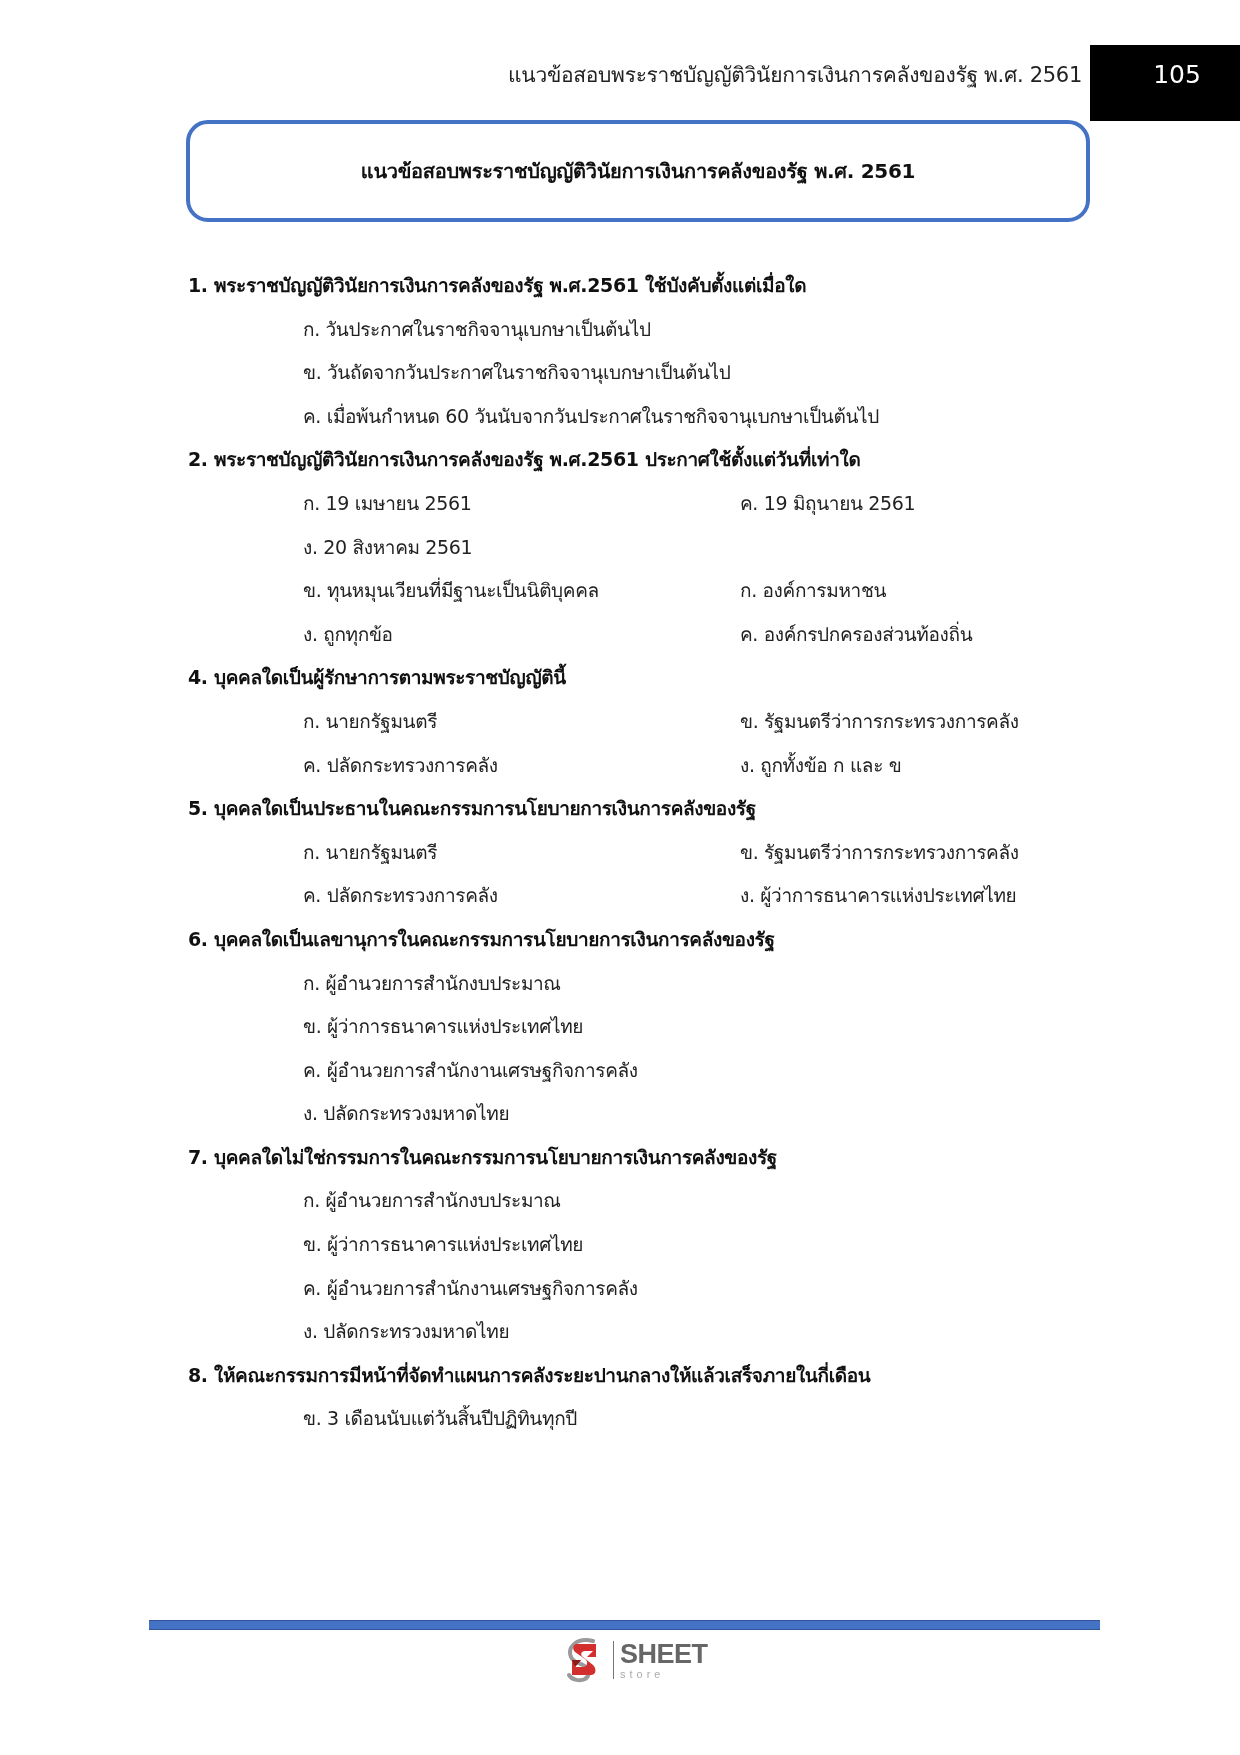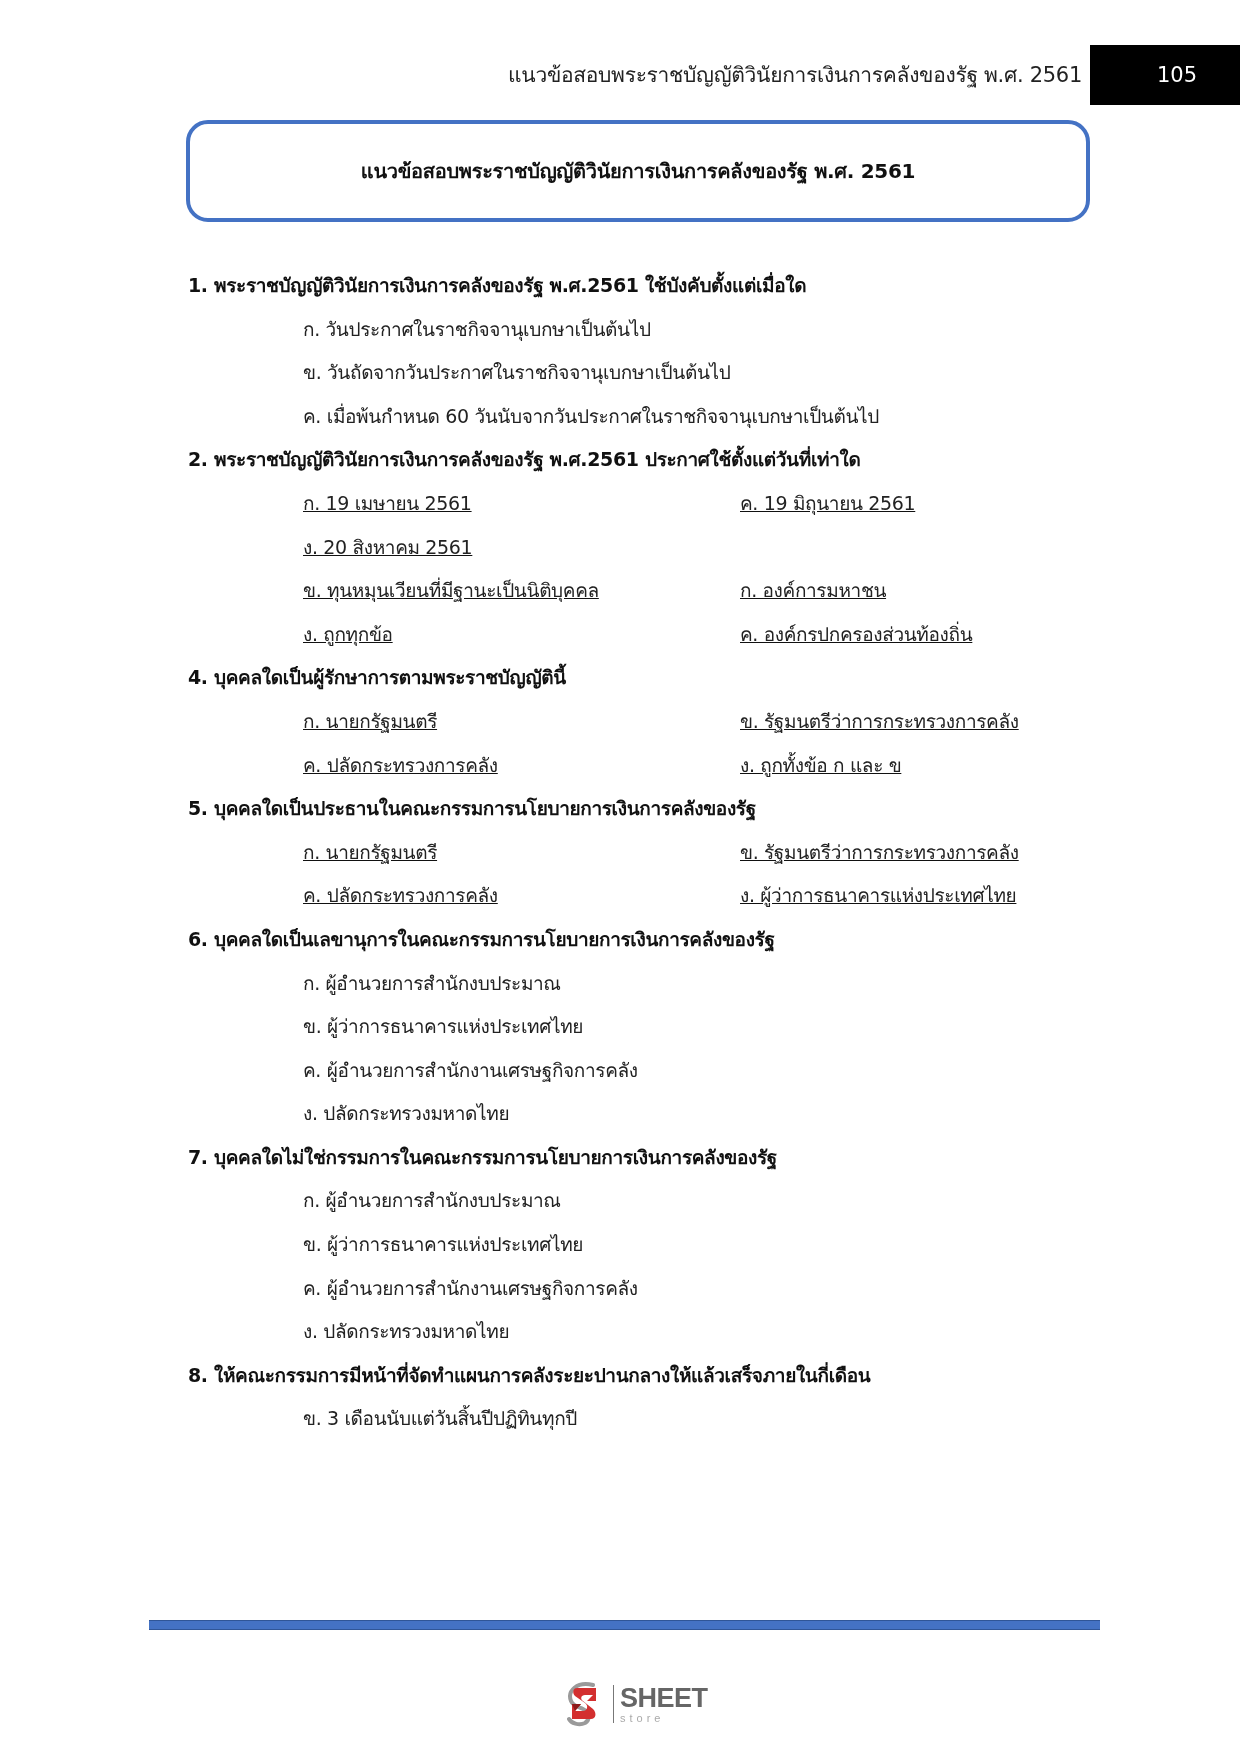--- a/index.html
+++ b/index.html
@@ -24,24 +24,24 @@
     line-height: 30px;
     color: #222;
     white-space: nowrap;
     letter-spacing: -0.3px;
   }
   .page-number-box {
     position: absolute;
     left: 1090px;
     top: 45px;
     width: 150px;
-    height: 60px;
+    height: 76px;
     background: #000000;
     color: #ffffff;
-    font-size: 21px;
+    font-size: 25px;
     line-height: 60px;
     text-align: center;
   }
   .page-number-box span {
     display: inline-block;
     padding-left: 24px;
   }
   
   .title-box {
     position: absolute;
@@ -79,21 +79,20 @@
     height: 43.6px;
     white-space: nowrap;
     letter-spacing: -0.35px;
   }
   .q-options {
     padding-left: 87px;
   }
   .q-options.two-col {
     display: grid;
     grid-template-columns: 437px 1fr;
-    text-decoration: underline;
   }
   .opt {
     font-size: 19px;
     line-height: 43.6px;
     height: 43.6px;
     white-space: nowrap;
     color: #222;
     letter-spacing: -0.35px;
     cursor: pointer;
     margin-left: 28px;
@@ -110,21 +109,20 @@
     border-bottom: 1px solid #2F5597;
   }
   .footer-logo {
     position: absolute;
     left: 563px;
     top: 1636px;
     height: 48px;
     display: flex;
     align-items: center;
     gap: 6px;
-    margin-top: 44px;
   }
   .logo-mark {
     width: 44px;
     height: 46px;
     display: block;
   }
   .logo-divider {
     width: 1px;
     height: 38px;
     background: #777;

